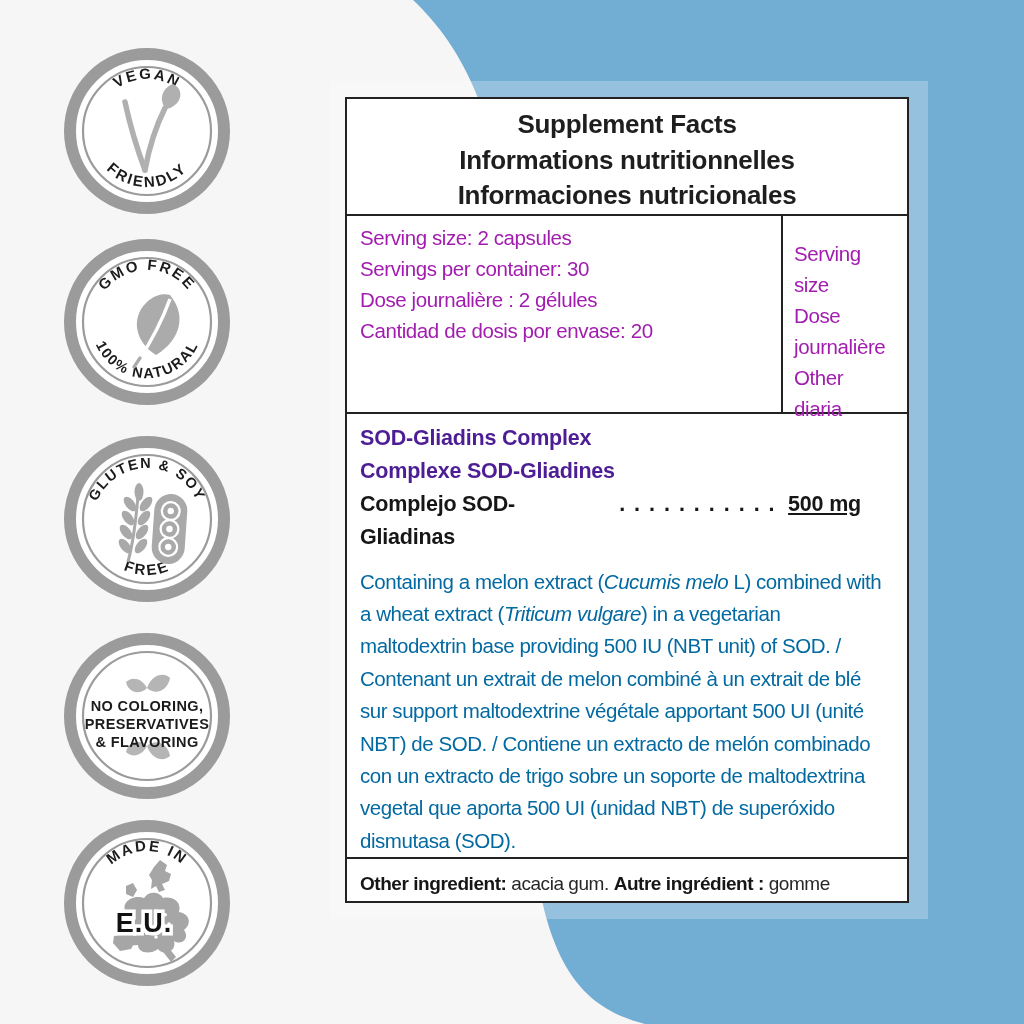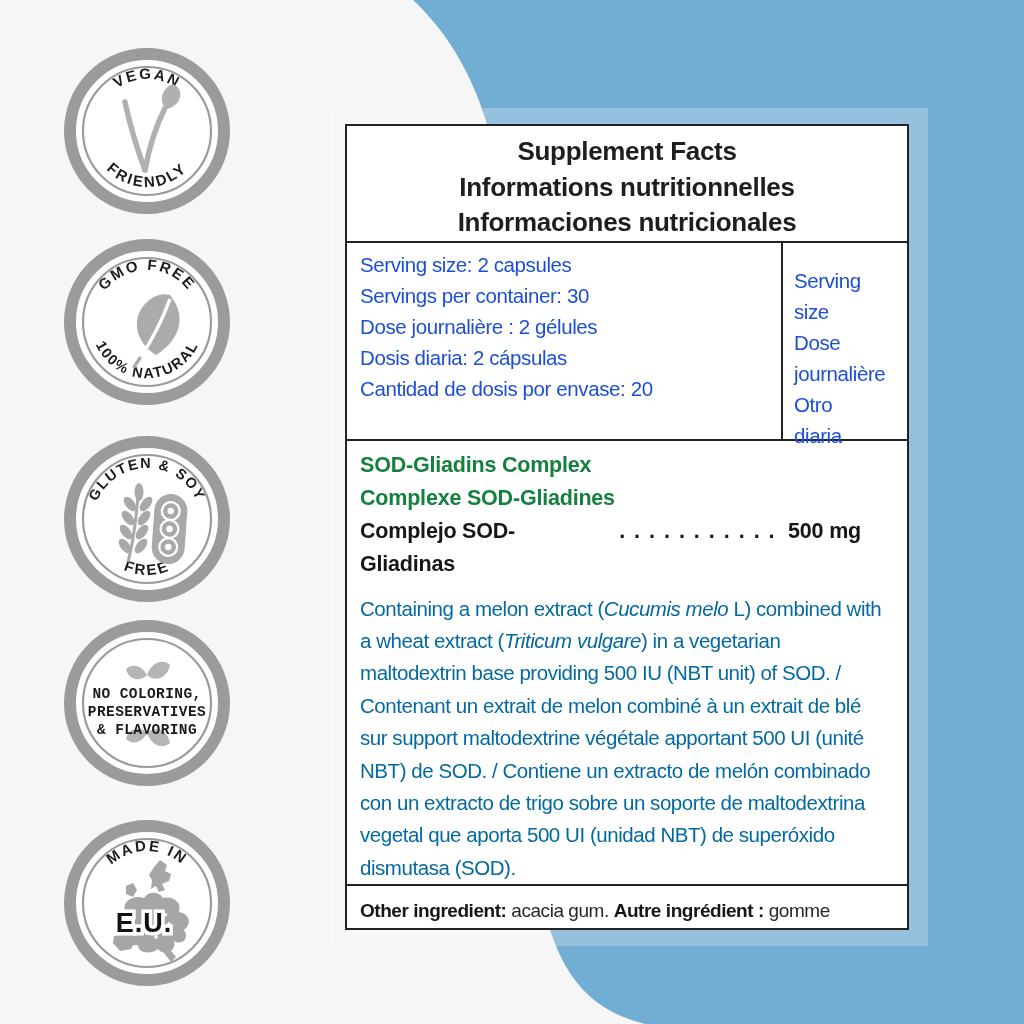--- a/index.html
+++ b/index.html
@@ -13,47 +13,47 @@
   
   .badge{position:absolute;left:64px;width:166px;height:166px;}
   .badge svg{display:block;}
   .arc-text{font-weight:bold;font-size:15px;letter-spacing:2.2px;fill:#1b1b1b;}
   .arc-text-small{font-weight:bold;font-size:14.5px;letter-spacing:1.6px;fill:#1b1b1b;}
   .flat-text{font-weight:bold;font-size:14.5px;letter-spacing:0.4px;fill:#1b1b1b;}
   .eu-text{font-weight:bold;font-size:27px;letter-spacing:1px;fill:#111;stroke:#fff;stroke-width:7px;paint-order:stroke;}
 
   
   .frame{
-    position:absolute;left:330px;top:108px;width:598px;height:838px;
+    position:absolute;left:330px;top:81px;width:598px;height:838px;
     background:rgba(255,255,255,0.25);
   }
   .panel{
     position:absolute;left:15px;top:16px;width:564px;height:806px;
     box-sizing:border-box;background:#fff;border:2px solid #222;
     display:flex;flex-direction:column;overflow:hidden;
   }
   .sec-title{
     box-sizing:border-box;height:119px;border-bottom:2px solid #222;
     text-align:center;font-weight:bold;font-size:26px;line-height:35.5px;
     padding-top:8px;letter-spacing:-0.3px;
   }
   .sec-serving{
     box-sizing:border-box;height:198px;border-bottom:2px solid #222;
-    display:flex;font-size:20.5px;line-height:31px;letter-spacing:-0.4px;color:#1d4ed8;
+    display:flex;font-size:20.5px;line-height:31px;letter-spacing:-0.4px;color:#a21caf;
   }
   .serv-left{flex:1;padding:6px 0 0 13px;}
   .serv-right{box-sizing:border-box;width:126px;border-left:2px solid #222;padding:22px 0 0 11px;}
   .sec-main{
     box-sizing:border-box;flex:1;border-bottom:2px solid #222;
     padding:8px 16px 0 13px;
   }
-  .complex-heading{font-weight:bold;font-size:21.5px;line-height:33px;letter-spacing:-0.2px;color:#15803d;}
+  .complex-heading{font-weight:bold;font-size:21.5px;line-height:33px;letter-spacing:-0.2px;color:#4c1d95;}
   .complex-row{display:flex;align-items:baseline;font-weight:bold;font-size:21.5px;line-height:33px;letter-spacing:-0.2px;color:#161616;}
   .leader-dots{margin:0 12px 0 14px;letter-spacing:1.5px;white-space:nowrap;}
-  .complex-amount{white-space:nowrap;margin-right:30px;}
+  .complex-amount{white-space:nowrap;margin-right:30px;text-decoration:underline;}
   .description{font-size:20.5px;line-height:32.4px;letter-spacing:-0.45px;color:#0369a1;margin-top:12px;}
   .seg-italic{font-style:italic;}
   .seg-bold{font-weight:bold;color:#161616;}
   .sec-other{
     box-sizing:border-box;height:76px;padding:9px 16px 0 13px;
     font-size:19px;line-height:31px;letter-spacing:-0.45px;color:#272727;
   }
 </style>
 </head>
 <body>
@@ -133,21 +133,21 @@
           <circle cx="105.5" cy="75" r="5.5" fill="none" stroke="#a9a9a9" stroke-width="4.5"></circle>
           <circle cx="105.5" cy="93" r="10" fill="#ffffff"></circle>
           <circle cx="105.5" cy="93" r="5.5" fill="none" stroke="#a9a9a9" stroke-width="4.5"></circle>
           <circle cx="105.5" cy="111" r="10" fill="#ffffff"></circle>
           <circle cx="105.5" cy="111" r="5.5" fill="none" stroke="#a9a9a9" stroke-width="4.5"></circle>
         </g>
       </g>
     </svg>
   </div>
 
-  <div class="badge" style="top:620px;font-family:Liberation Mono, monospace;">
+  <div class="badge" style="top:633px;">
     <svg width="166" height="166" viewBox="0 0 166 166">
       <circle cx="83" cy="83" r="77" fill="#ffffff" stroke="#9b9b9b" stroke-width="12"></circle>
       <circle cx="83" cy="83" r="64" fill="none" stroke="#9b9b9b" stroke-width="2.2"></circle>
       <g fill="#b5b5b5">
         <path d="M 83,55 C 78,45 68,43 62,49 C 64,59 75,63 83,55 Z"></path>
         <path d="M 83,55 C 88,41 100,39 106,45 C 104,57 92,63 83,55 Z"></path>
         <path d="M 83,113 C 78,123 68,125 62,119 C 64,109 75,105 83,113 Z"></path>
         <path d="M 83,113 C 88,127 100,129 106,123 C 104,111 92,105 83,113 Z"></path>
       </g>
       <text class="flat-text" x="83" y="78" text-anchor="middle">NO COLORING,</text>
@@ -192,29 +192,28 @@
           <div>Supplement Facts</div>
           <div>Informations nutritionnelles</div>
           <div>Informaciones nutricionales</div>
         </div>
 
       <div class="sec-serving">
         <div class="serv-left">
             <div>Serving size: 2 capsules</div>
             <div>Servings per container: 30</div>
             <div>Dose journalière : 2 gélules</div>
-            <div>Dosis diaria: 2 cápsulas</div>
             <div>Cantidad de dosis por envase: 20</div>
           </div>
         <div class="serv-right">
             <div>Serving</div>
             <div>size</div>
             <div>Dose</div>
             <div>journalière</div>
-            <div>Otro</div>
+            <div>Other</div>
             <div>diaria</div>
           </div>
       </div>
 
       <div class="sec-main">
         <div class="complex-heading">
             <div>SOD-Gliadins Complex</div>
             <div>Complexe SOD-Gliadines</div>
           </div>
         <div class="complex-row">

